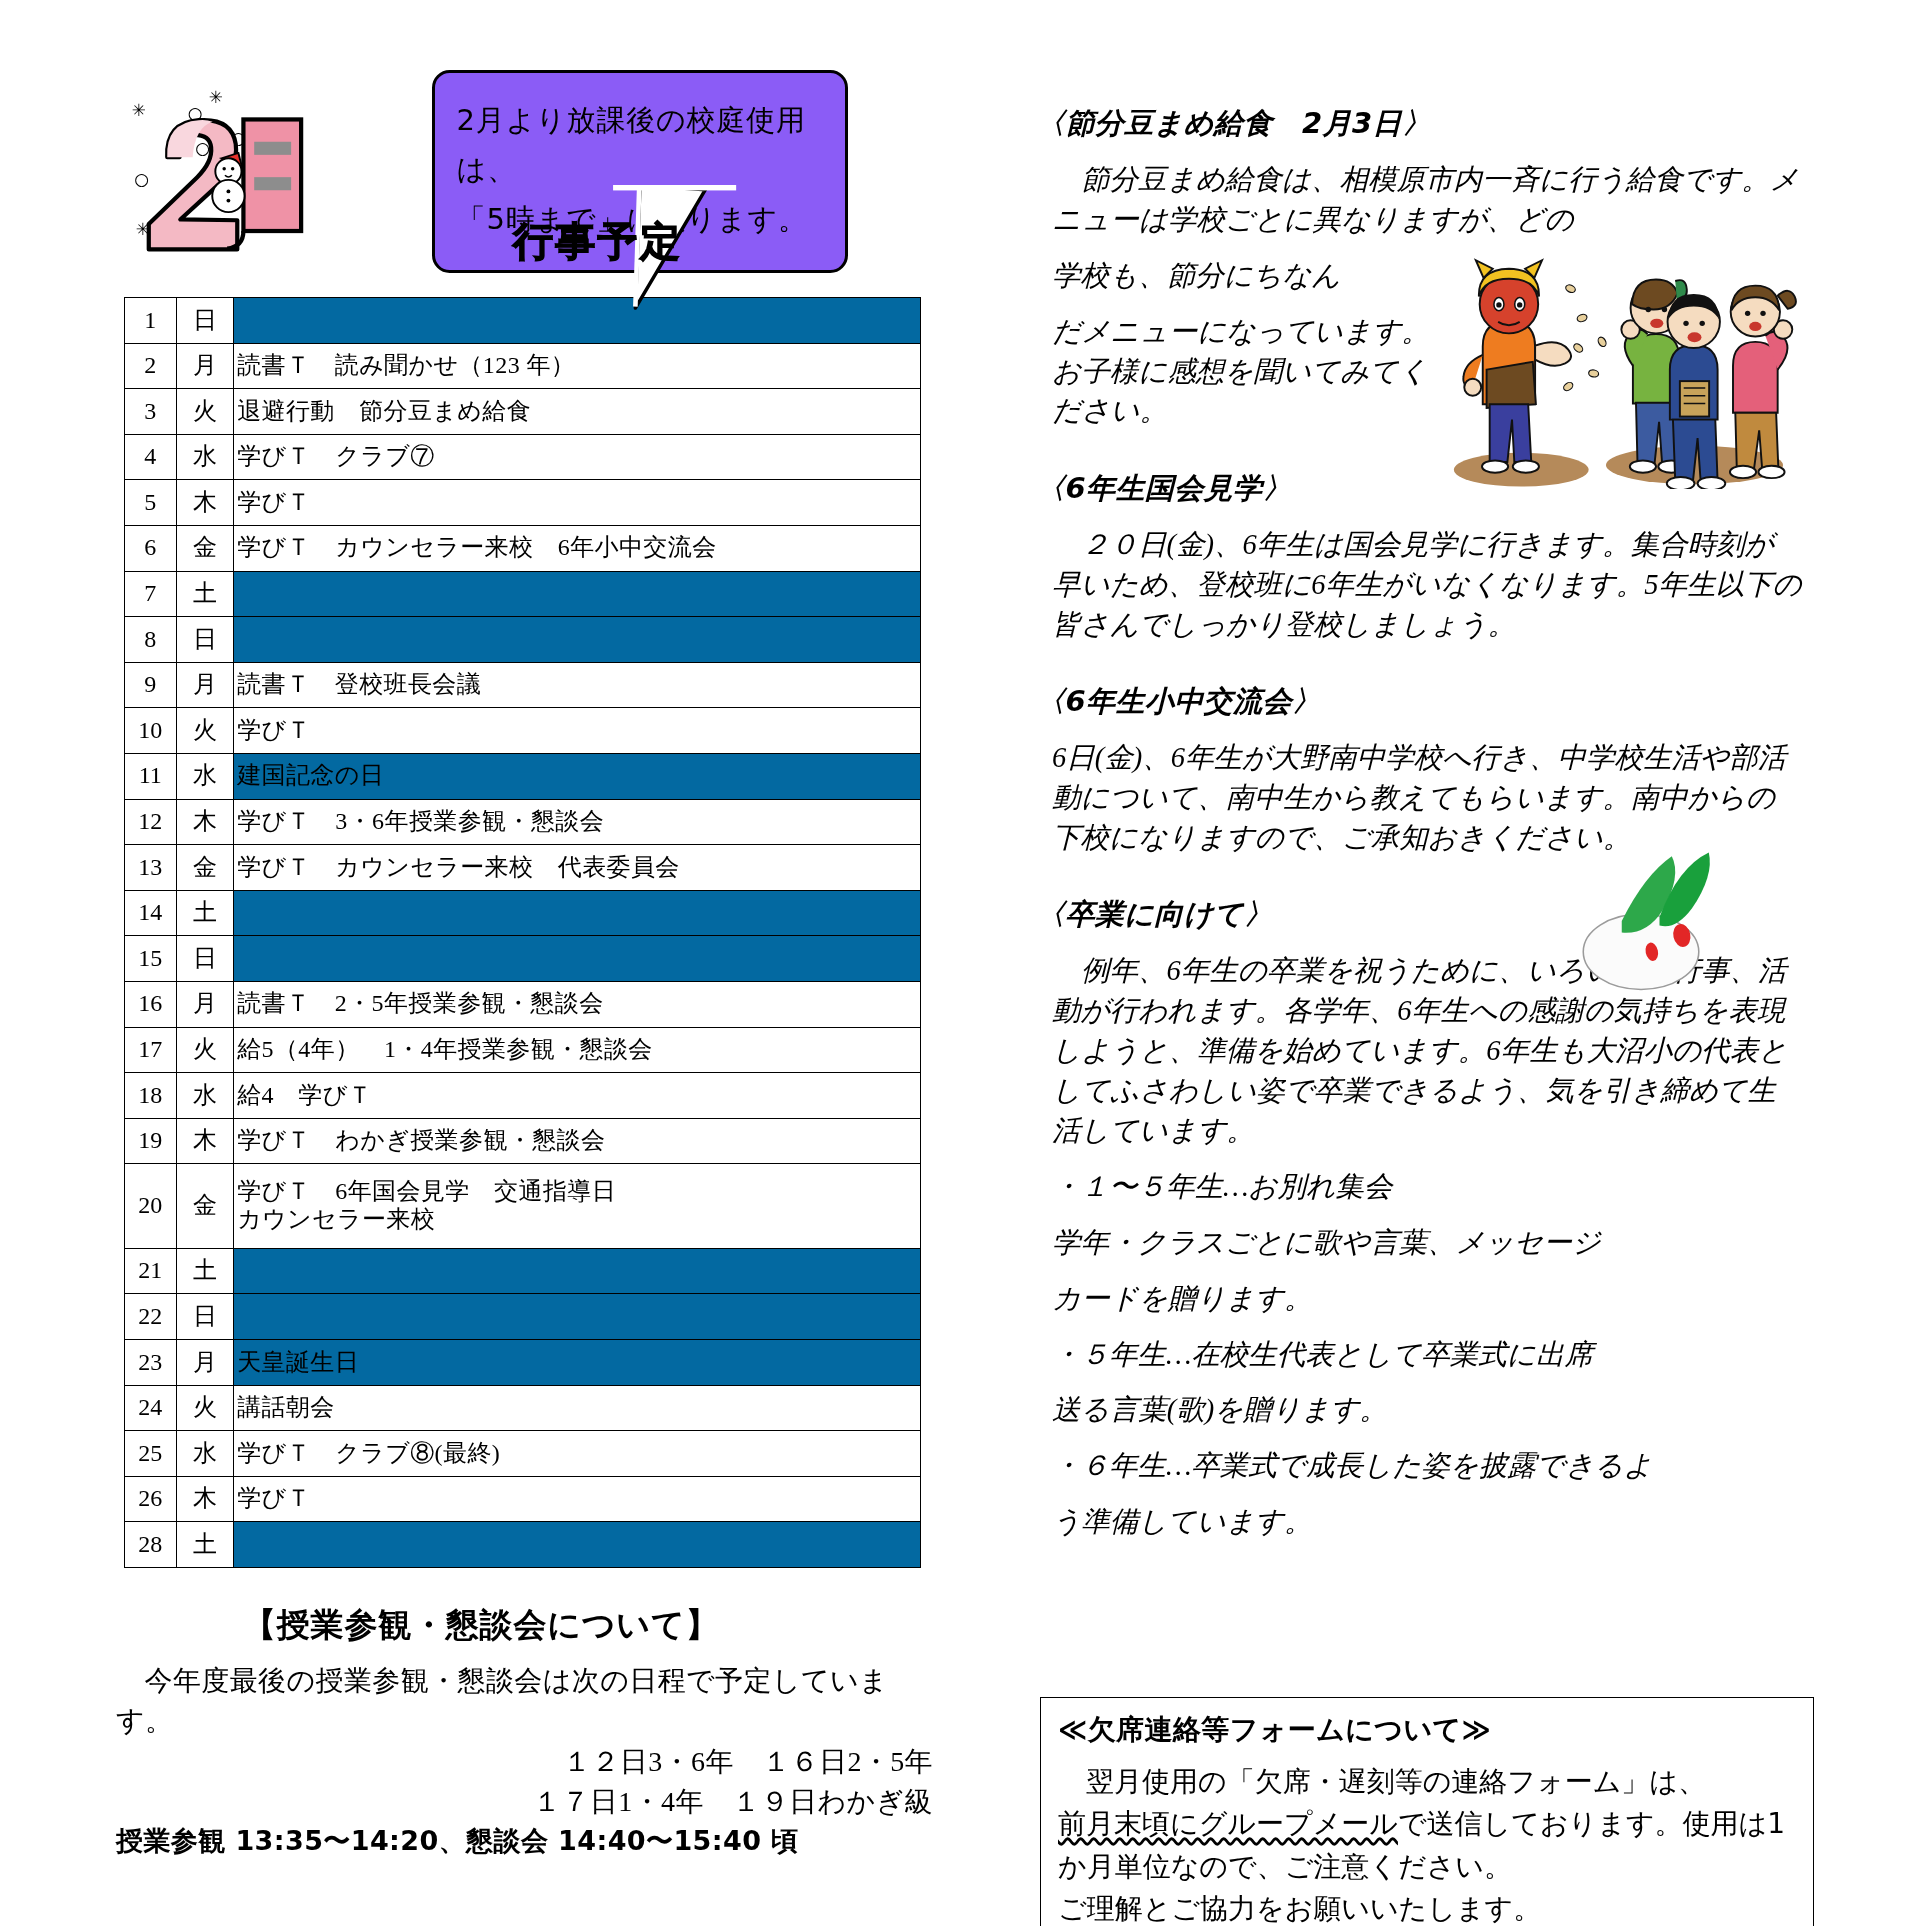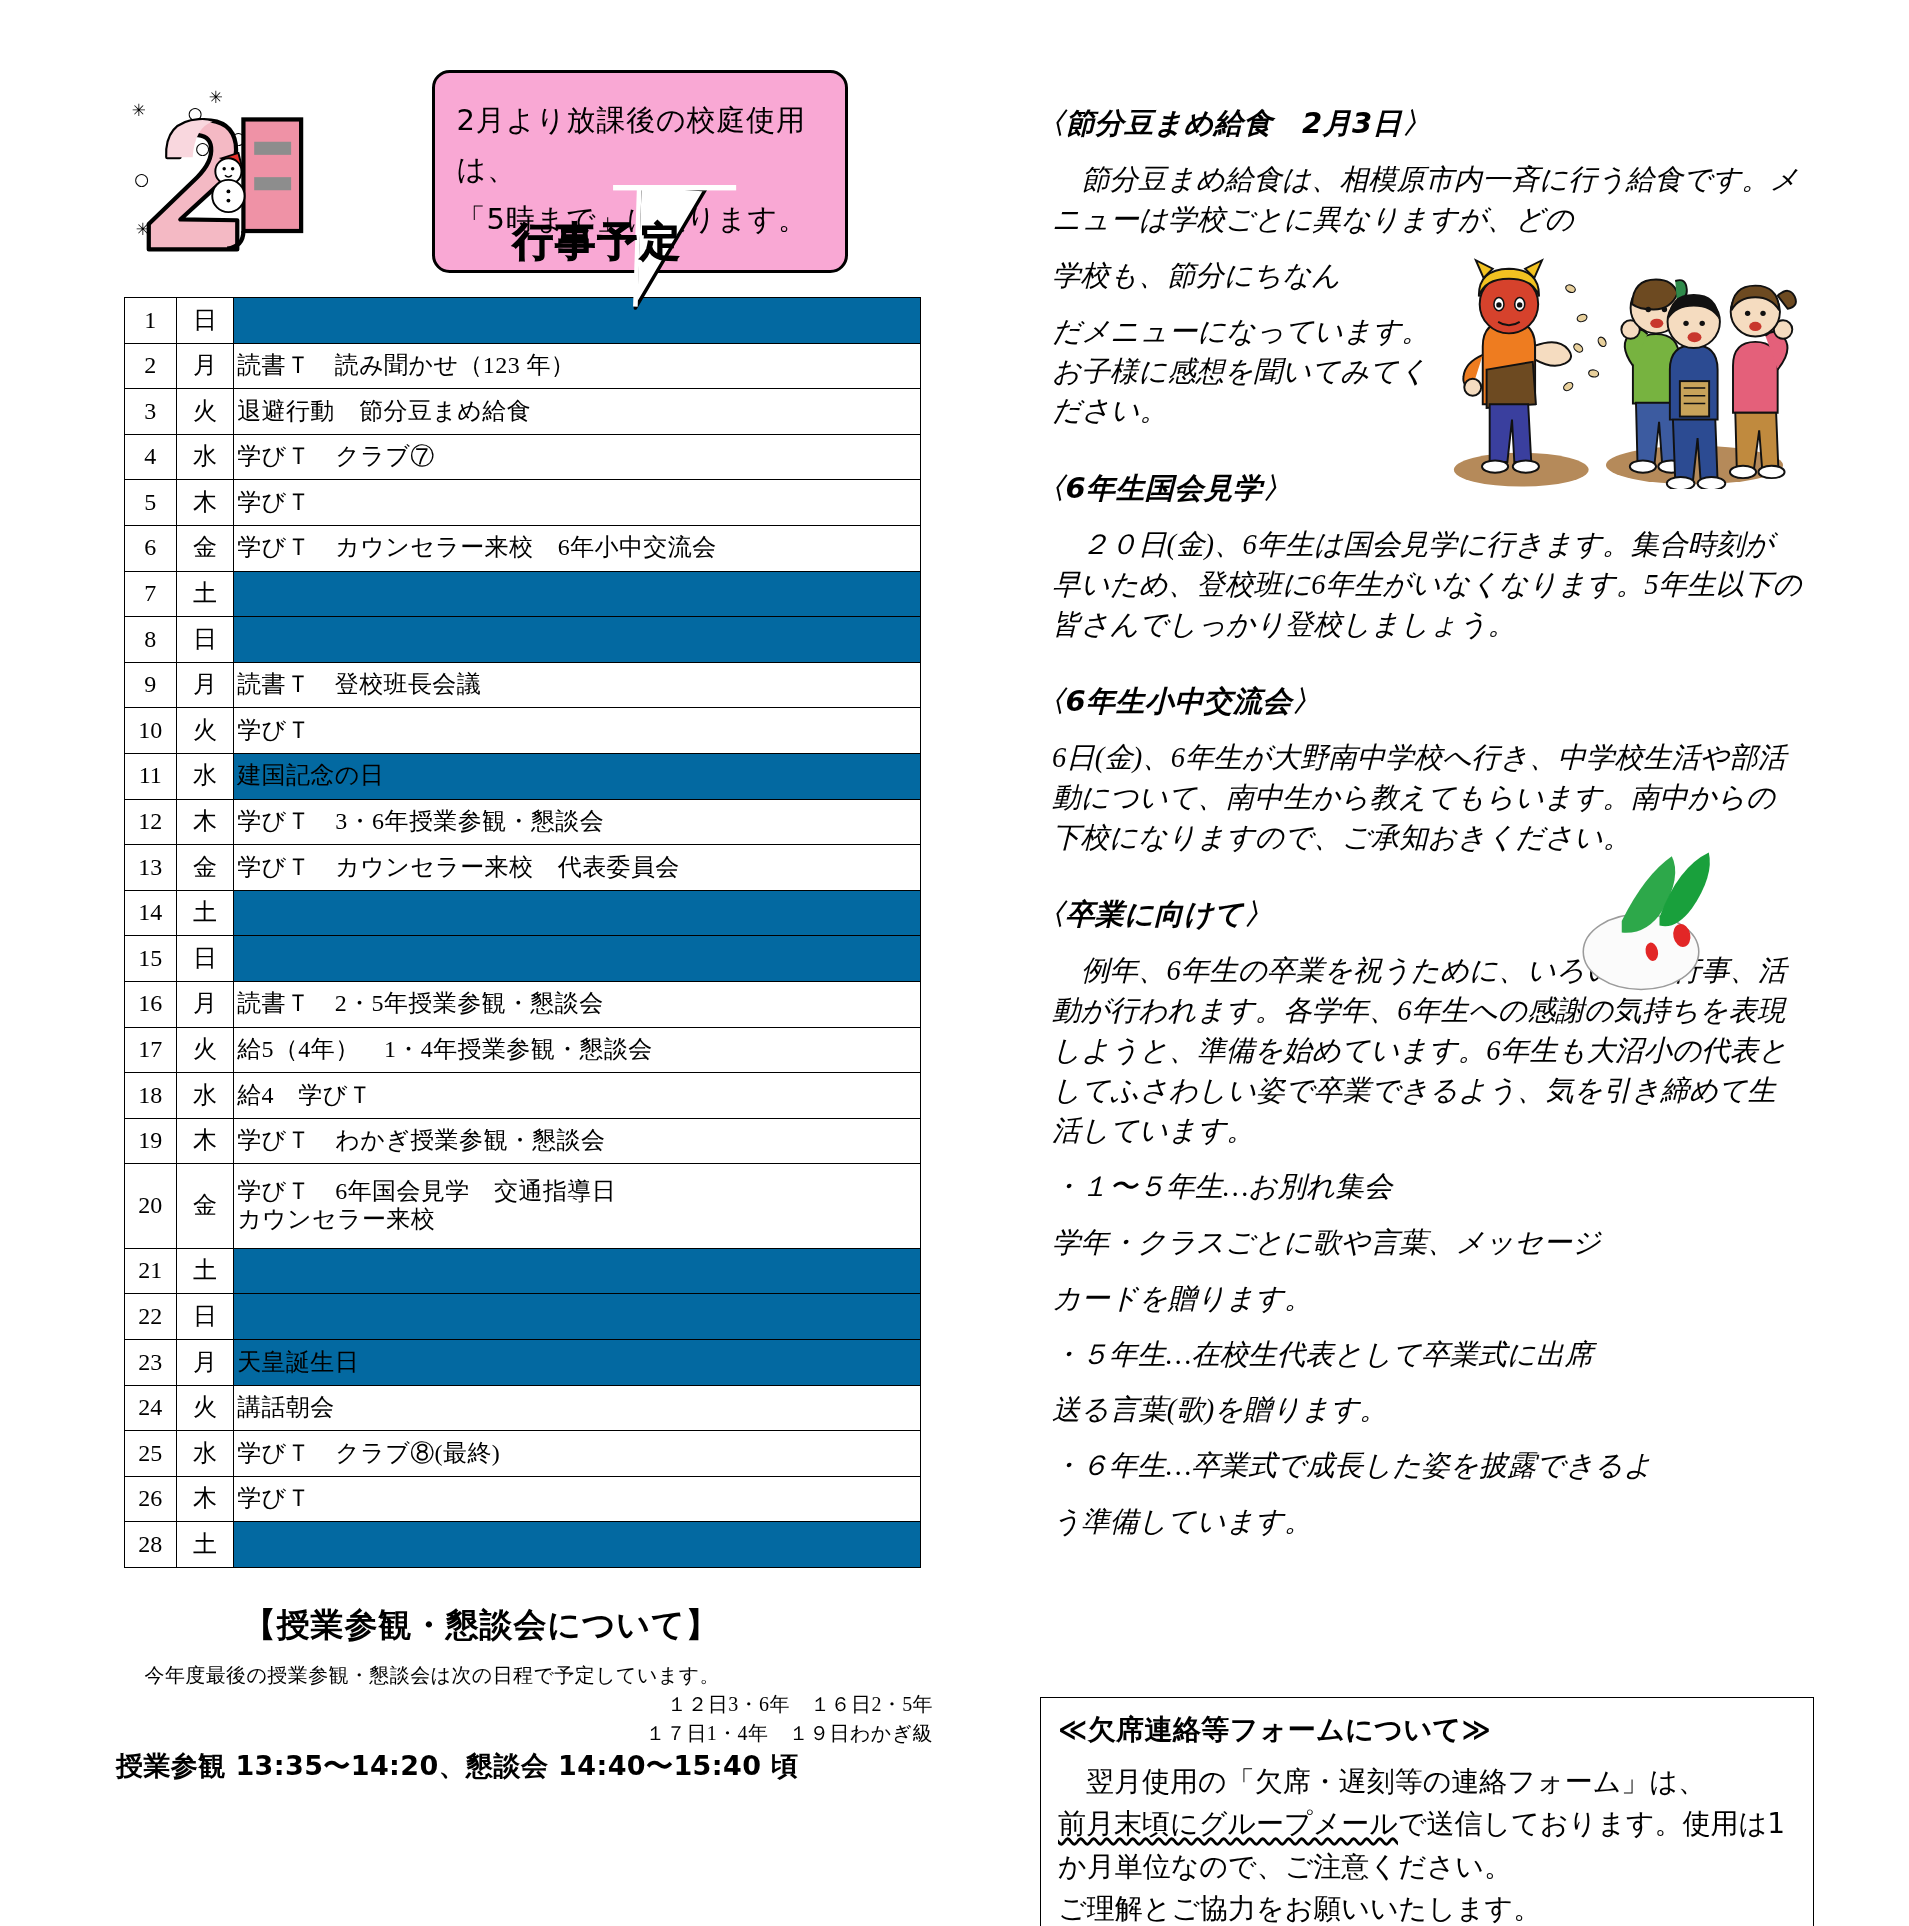--- a/index.html
+++ b/index.html
@@ -13,21 +13,21 @@
   
   .left-col{position:absolute;left:116px;top:58px;width:886px;}
 
   
   .masthead{position:relative;height:239px;}
   .month-art{position:absolute;left:11.6px;top:15.4px;width:277px;height:216px;}
   .month-art svg{display:block;}
 
   .bubble{
     position:absolute;left:316px;top:11.6px;width:416px;
-    border:3.5px solid #000;border-radius:17.7px;background:#f9a8d4;
+    border:3.5px solid #000;border-radius:17.7px;background:#8b5cf6;
     padding:23px 15.4px 25px 21.6px;box-sizing:border-box;
     font-family:"DejaVu Sans","Liberation Sans",sans-serif;
     font-size:29px;line-height:1.72;letter-spacing:0.8px;
   }
   .bubble-tail{position:absolute;left:474px;top:127px;width:200px;height:127px;}
 
   .gyoji{
     position:absolute;left:397px;top:156px;
     font-family:"DejaVu Sans","Liberation Sans",sans-serif;
     font-weight:bold;font-size:40px;letter-spacing:2.3px;
@@ -53,21 +53,21 @@
   tr.shaded td.c-ev{background:#0369a1;}
   tr.tall td{height:79px;}
 
   
   .sankan{margin:35px 0 0 0;width:817px;}
   .sankan .hd{
     font-size:33px;font-weight:bold;letter-spacing:0.8px;
     margin-left:127px;margin-bottom:13px;
     font-family:"DejaVu Sans","Liberation Sans",sans-serif;
   }
-  .sankan p{margin:0;font-size:20px;line-height:1.44;letter-spacing:0.4px;}
+  .sankan p{margin:0;font-size:28px;line-height:1.44;letter-spacing:0.4px;}
   .sankan .ind{text-indent:28.5px;}
   .sankan .ind2{margin-left:20px;text-align:right;}
   .sankan .bold{font-weight:bold;font-family:"DejaVu Sans","Liberation Sans",sans-serif;font-size:27px;}
 
   
   .right-col{position:absolute;left:1036px;top:104px;width:782px;font-style:italic;}
   .sec{margin-bottom:3.1px;}
   .sec h3{
     margin:0 0 1.5px 0;font-size:29px;font-weight:bold;letter-spacing:0.4px;
     font-family:"DejaVu Sans","Liberation Sans",sans-serif;

